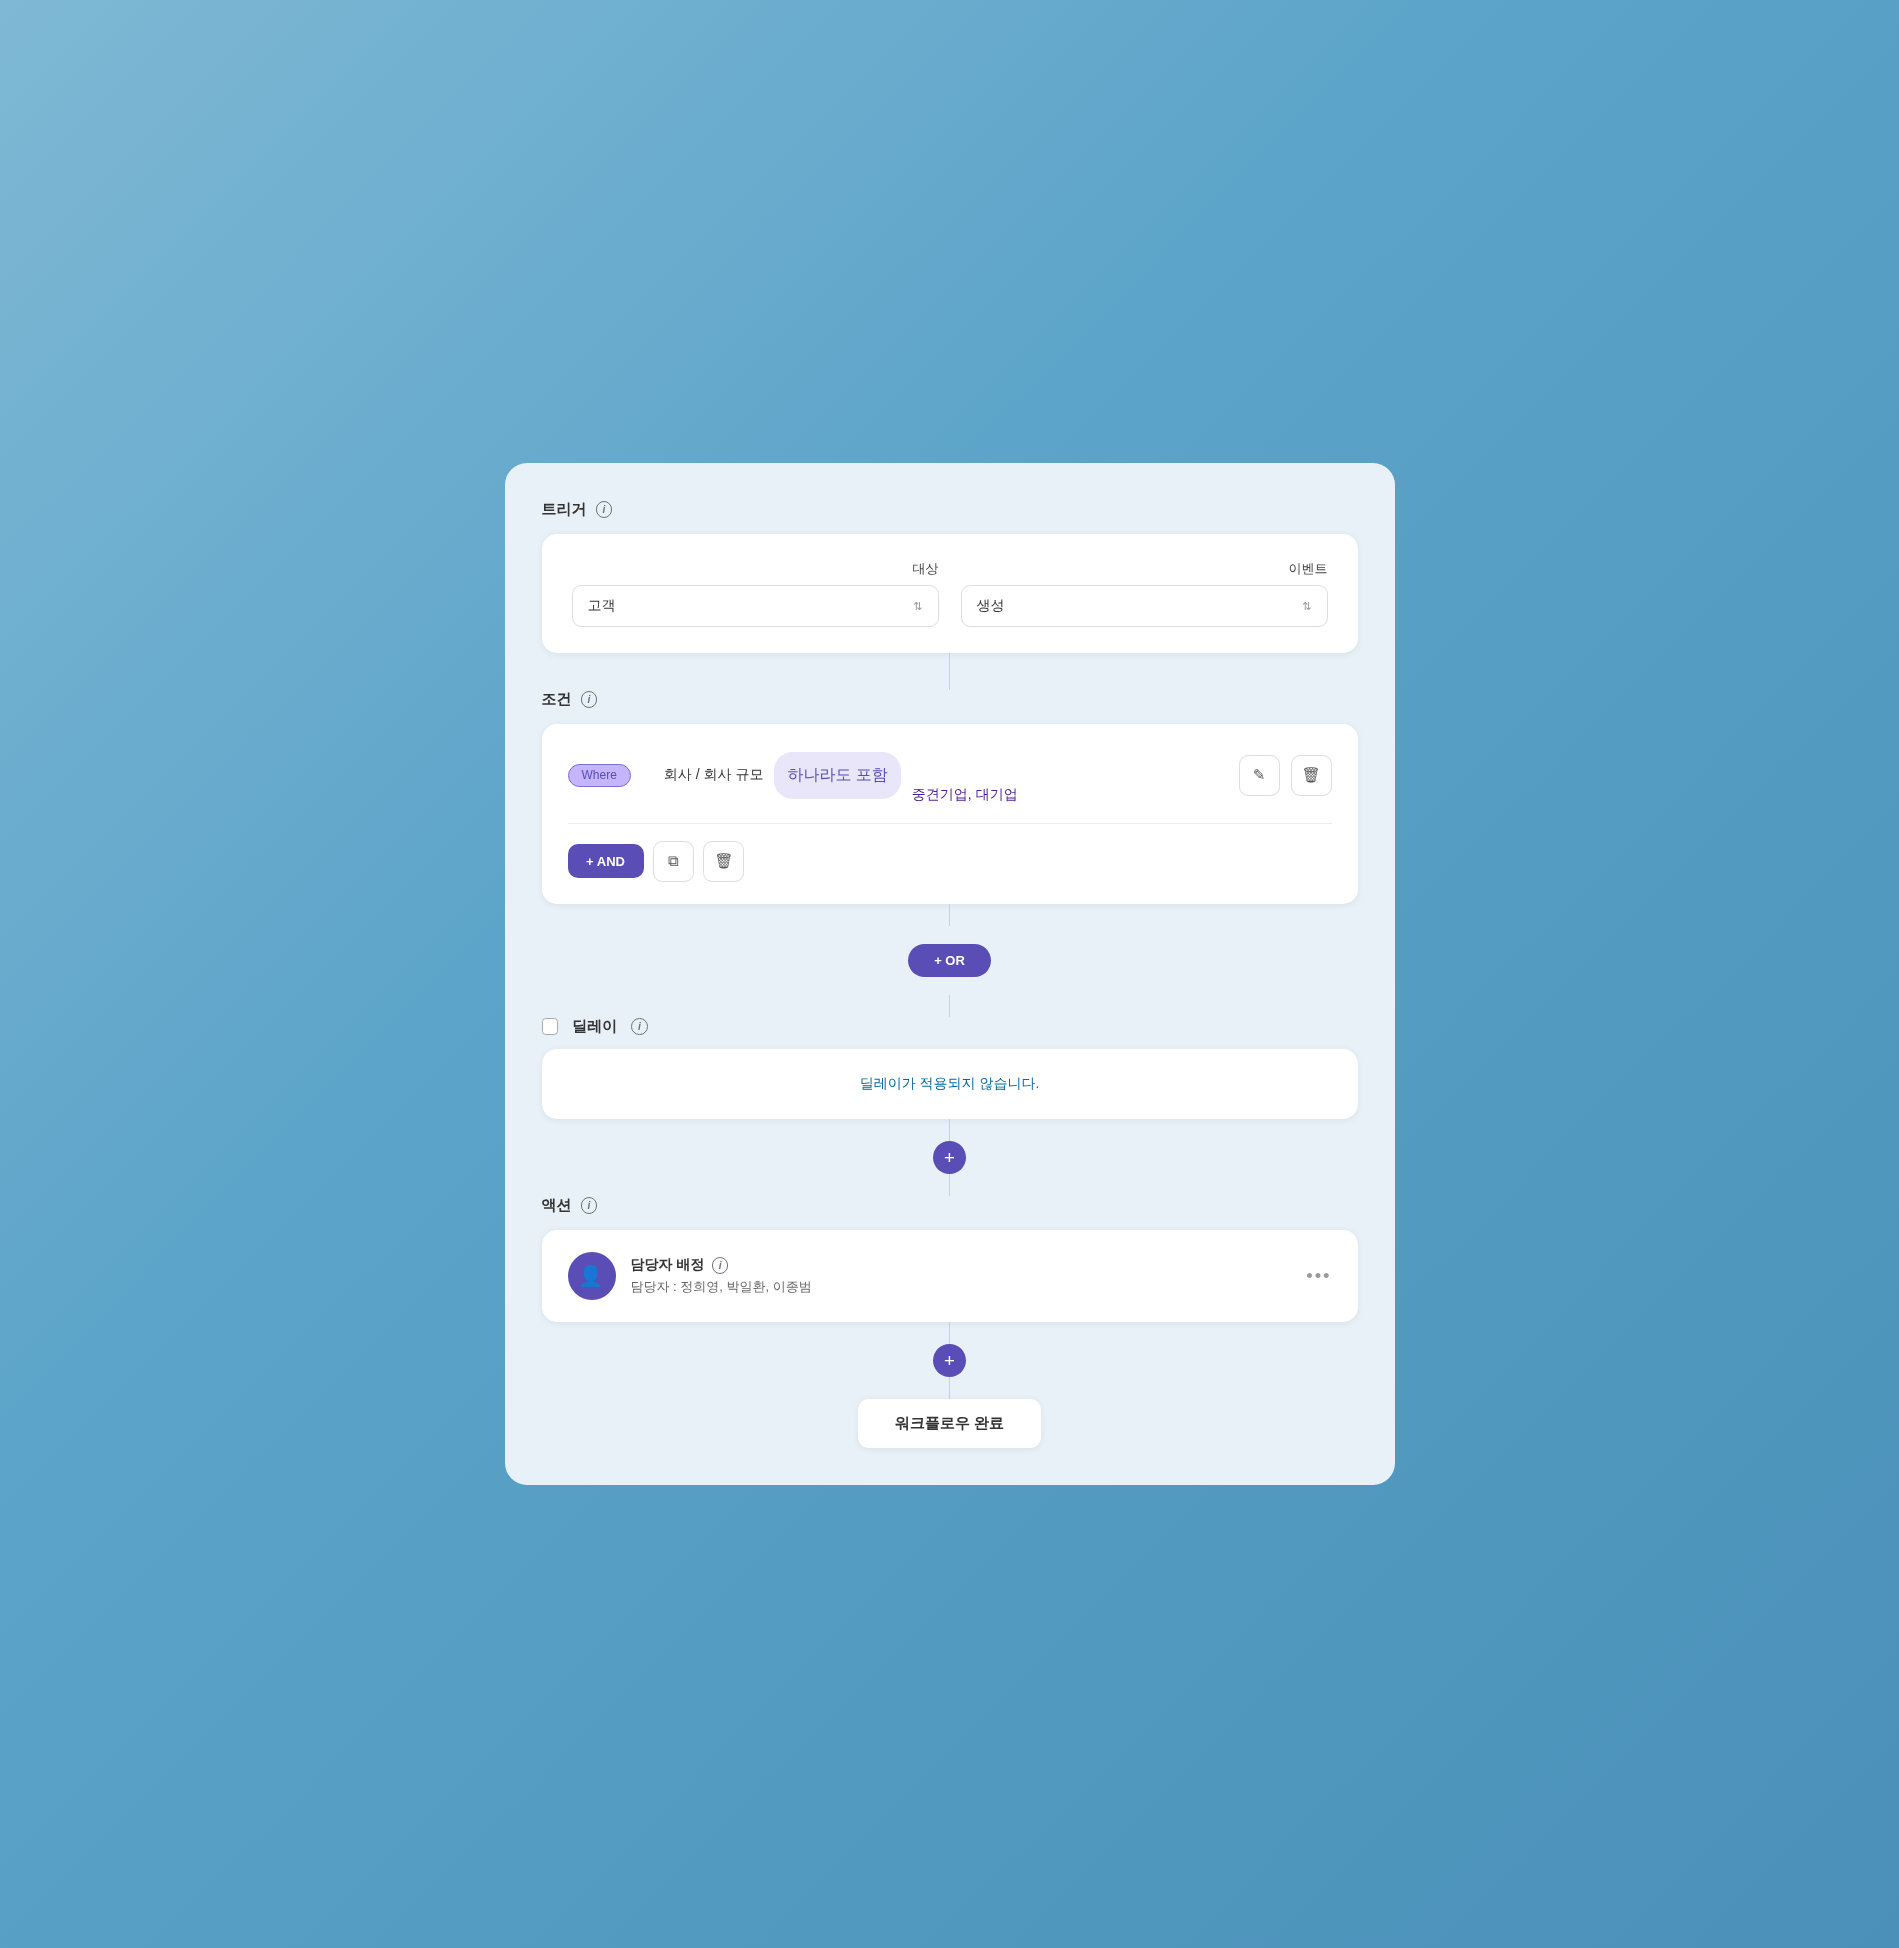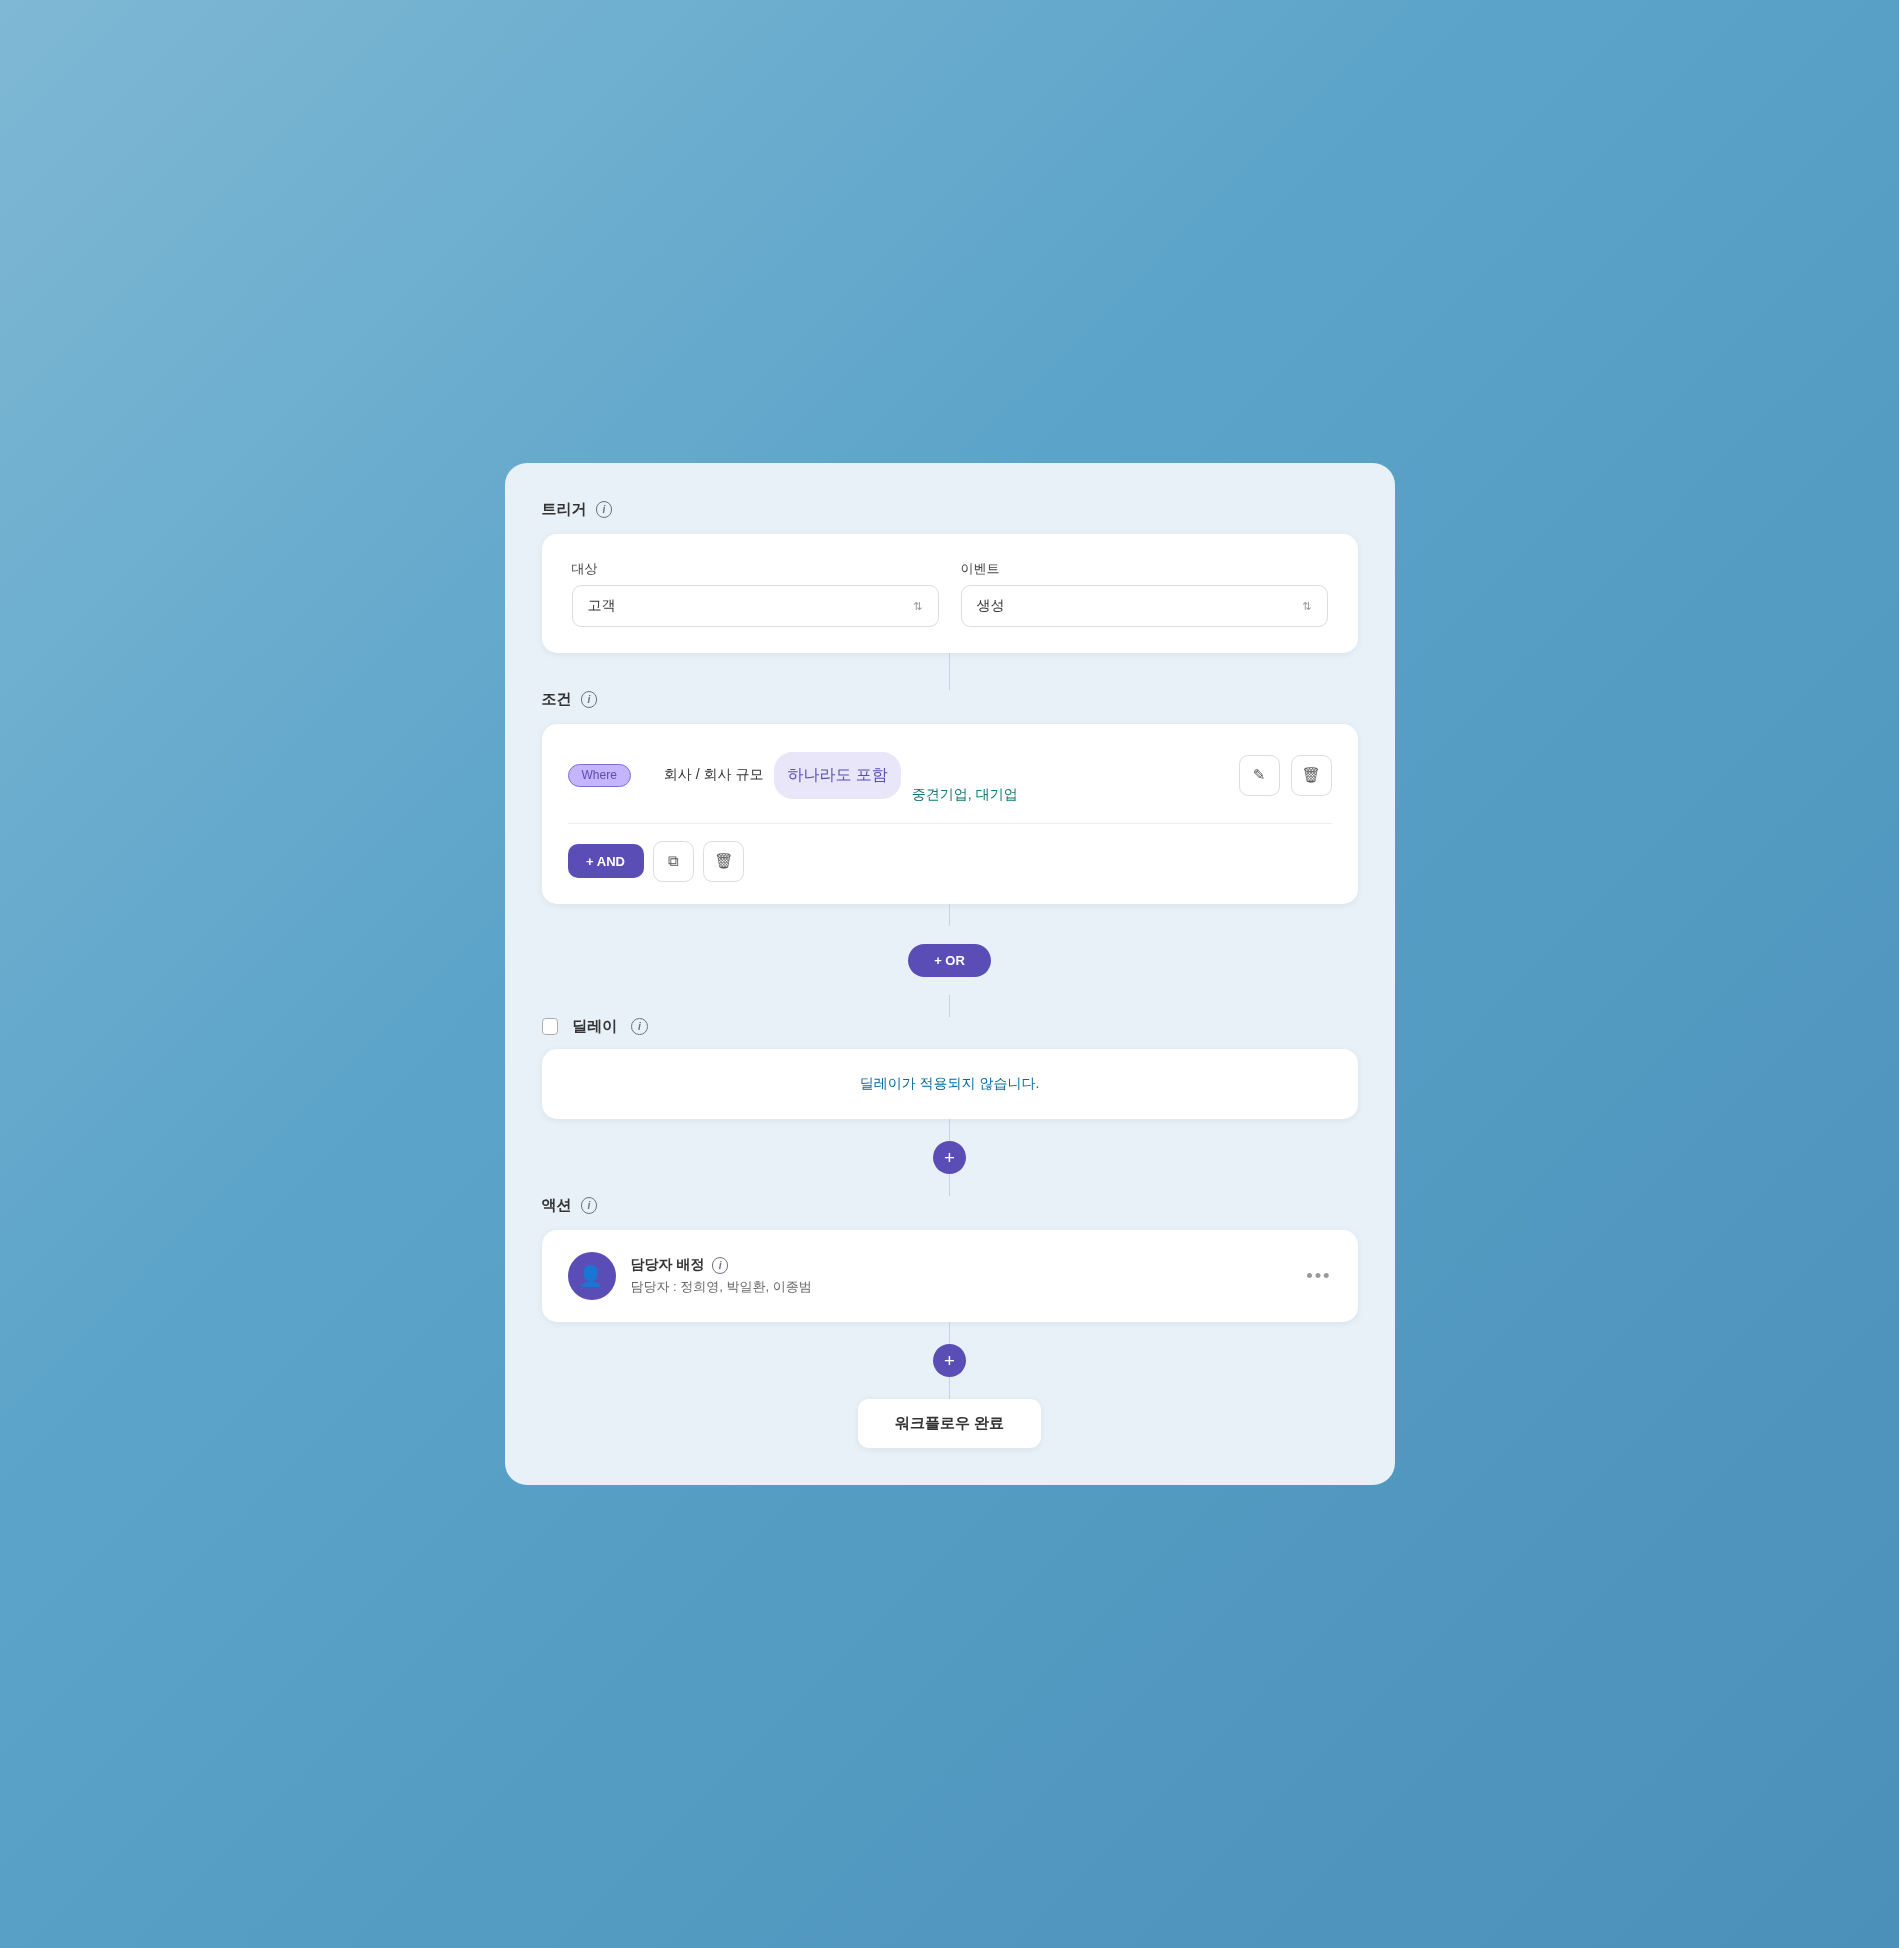--- a/index.html
+++ b/index.html
@@ -65,20 +65,21 @@
     }
     .field-group {
       display: flex;
       flex-direction: column;
       gap: 7.4px;
     }
     .field-label {
       font-size: 13px;
       color: #444;
       font-weight: 500;
+      text-align: right;
     }
     .select-field {
       border: 1.4px solid #ddd;
       border-radius: 9.3px;
       padding: 11px 15px;
       font-size: 14px;
       color: #333;
       display: flex;
       align-items: center;
       justify-content: space-between;
@@ -141,21 +142,21 @@
       background: #e8e6f8;
       border-radius: 18.6px;
       padding: 13px 13px;
       font-size: 16px;
       color: #5a4db5;
       font-weight: 500;
       white-space: nowrap;
     }
     .condition-value {
       font-size: 14px;
-      color: #0f766e;
+      color: #4c1d95;
       flex: 1;
       margin-top: 40px;
     }
     .icon-btn {
       width: 41px;
       height: 41px;
       border: 1.4px solid #ddd;
       border-radius: 9.3px;
       display: flex;
       align-items: center;

